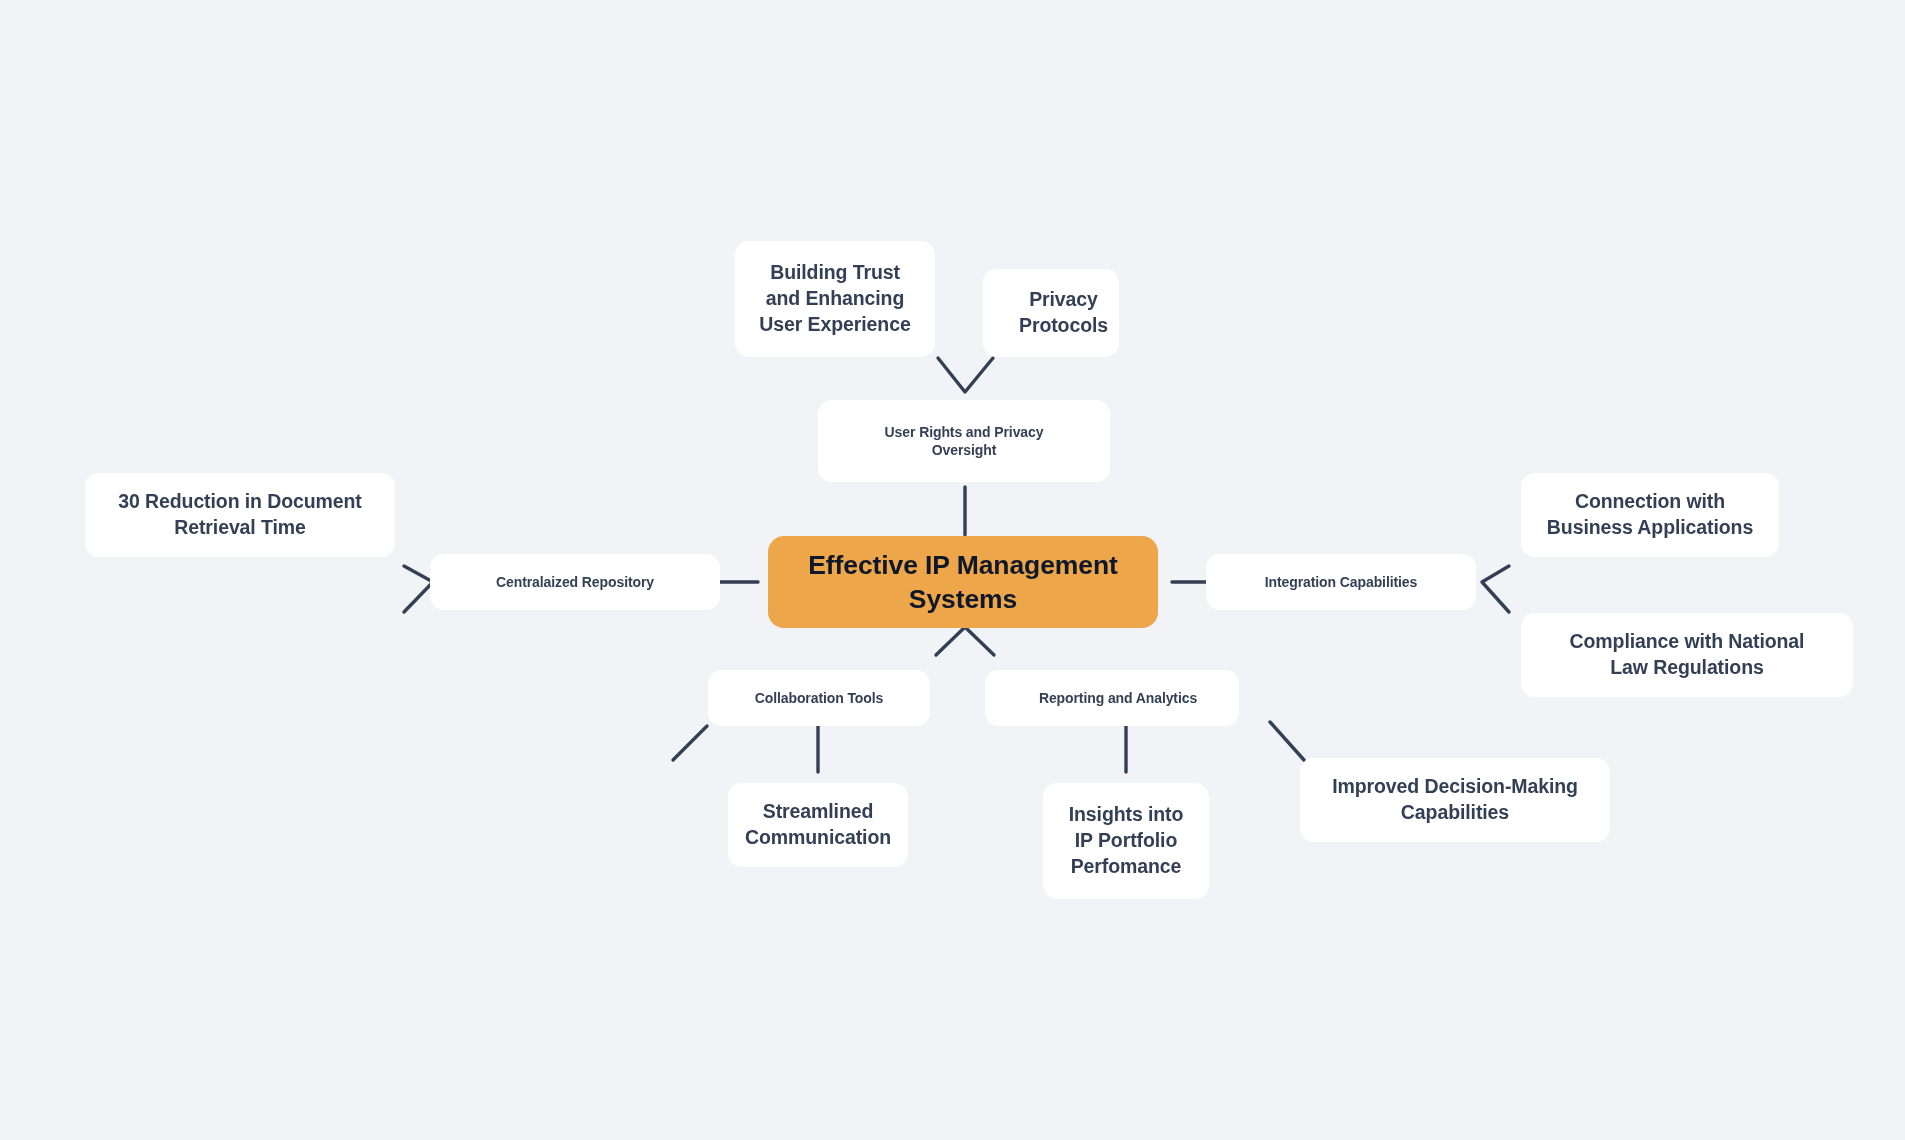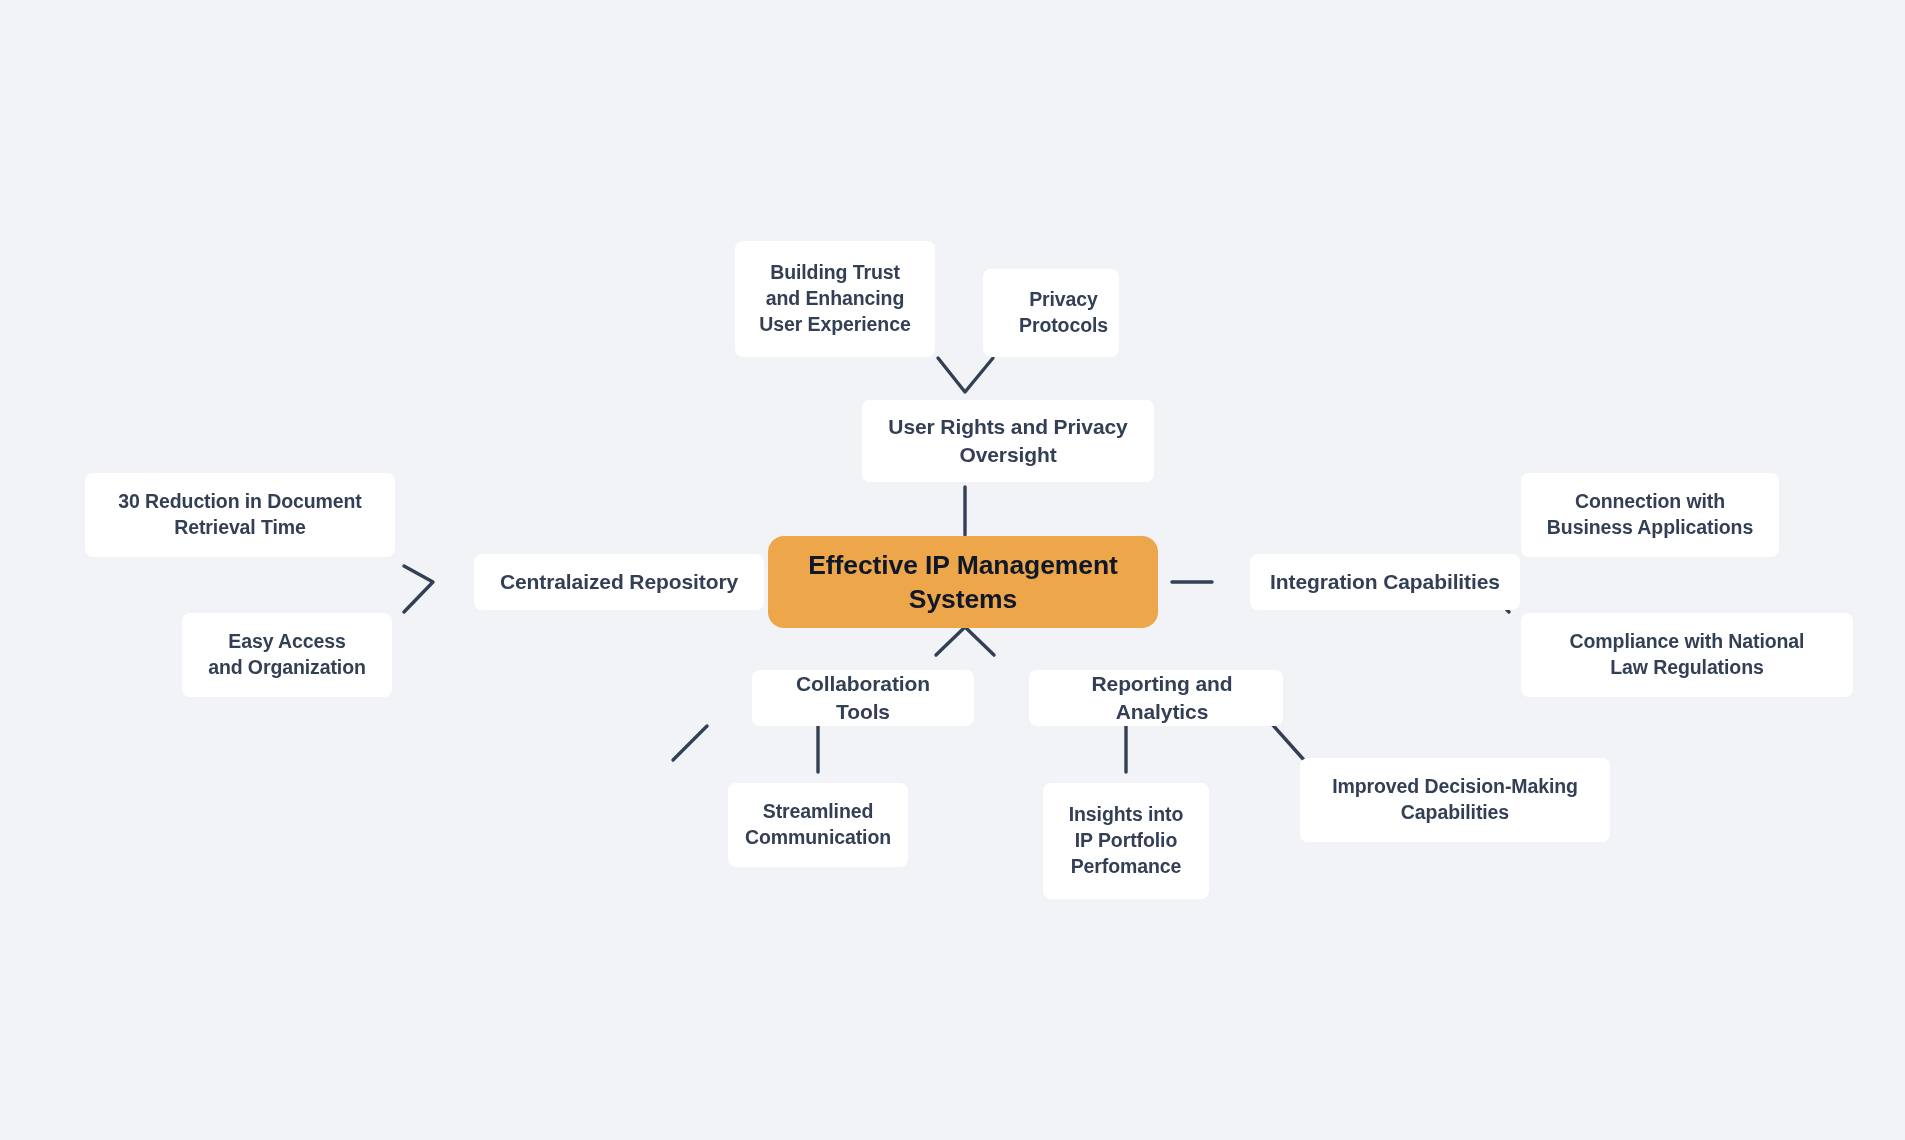--- a/index.html
+++ b/index.html
@@ -18,40 +18,40 @@
   }
   #links {
     position: absolute;
     left: 0; top: 0;
     width: 1905px; height: 1140px;
     pointer-events: none;
   }
   .node {
     position: absolute;
     background: #ffffff;
-    border-radius: 8px;
+    border-radius: 14px;
     color: #333f54;
     font-weight: bold;
     display: flex;
     align-items: center;
     justify-content: center;
     text-align: center;
     line-height: 1.32;
     letter-spacing: -0.1px;
     padding: 10px 18px;
     white-space: pre-line;
   }
   .node.central {
     background: #eda649;
     color: #0f172a;
     border-radius: 16px;
     font-size: 26.5px;
     line-height: 1.3;
   }
-  .node.branch { font-size: 21px; margin-left: 44px; }
+  .node.branch { font-size: 14px; }
   .node.leaf   { font-size: 19.5px; }
 </style>
 </head>
 <body>
 
 <div id="canvas">
 
   <svg id="links" viewBox="0 0 1905 1140" width="1905" height="1140">
     <g fill="none" stroke="#333f54" stroke-width="3.4" stroke-linecap="round" stroke-linejoin="round">
 
@@ -90,22 +90,20 @@
 User Experience</div>
 
   <div class="node leaf" style="left:983px; top:269px; width:136px; height:88px;padding-left:43px;">Privacy
 Protocols</div>
 
   <div class="node branch" style="left:430px; top:554px; width:290px; height:56px;">Centralaized Repository</div>
 
   <div class="node leaf" style="left:85px; top:473px; width:310px; height:84px;">30 Reduction in Document
 Retrieval Time</div>
 
-  <div class="node leaf" style="left:182px; top:613px; width:210px; height:84px;">Easy Access
-and Organization</div>
 
   <div class="node branch" style="left:1206px; top:554px; width:270px; height:56px;">Integration Capabilities</div>
 
   <div class="node leaf" style="left:1521px; top:473px; width:258px; height:84px;">Connection with
 Business Applications</div>
 
   <div class="node leaf" style="left:1521px; top:613px; width:332px; height:84px;">Compliance with National
 Law Regulations</div>
 
   <div class="node branch" style="left:708px; top:670px; width:222px; height:56px;">Collaboration Tools</div>

